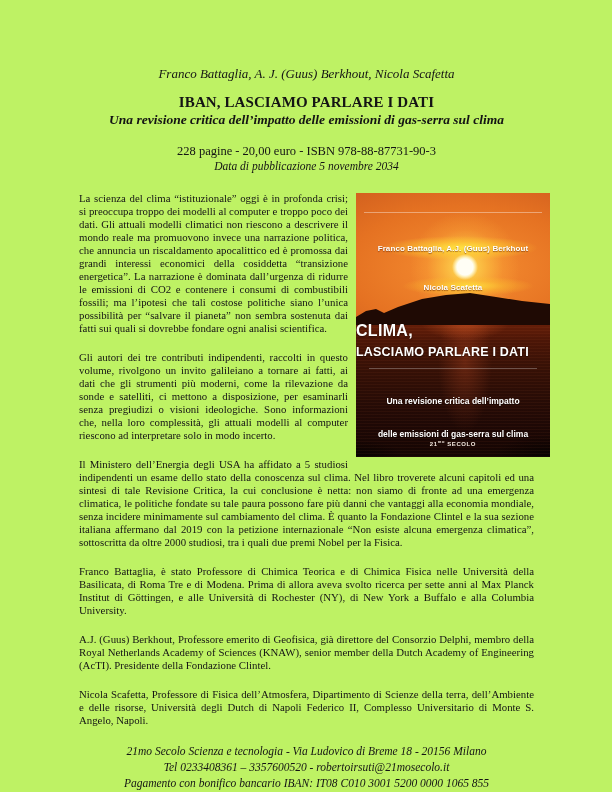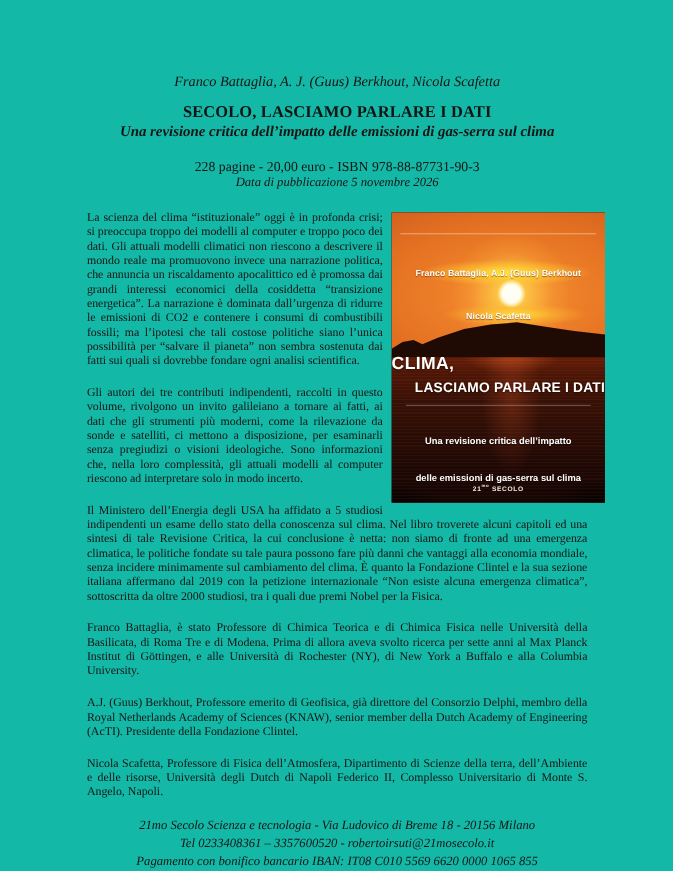--- a/index.html
+++ b/index.html
@@ -1,20 +1,20 @@
 <!DOCTYPE html>
 <html><head>
 <meta charset="utf-8">
 <style>
   html,body { margin:0; padding:0; background:#ffffff; }
   .page {
     position:relative;
     width:612px; height:792px;
     margin:0 auto;
-    background:#14b8a6;
+    background:#bef264;
     font-family:"Liberation Serif","DejaVu Serif",serif;
     color:#141414;
     overflow:hidden;
   }
   
   .header { text-align:center; padding-top:66px; margin:0 62px 0 63px; }
   .authors-line { font-size:13px; font-style:italic; line-height:15px; }
   .book-title   { font-size:15px; font-weight:bold; line-height:17px; margin-top:13px; letter-spacing:0.1px; }
   .book-subtitle{ font-size:13.5px; font-weight:bold; font-style:italic; line-height:17px; }
   .edition-line { font-size:12.5px; line-height:15px; margin-top:16px; }
@@ -65,21 +65,21 @@
     color:#ffffff; font-weight:bold; font-size:8px; line-height:10px; letter-spacing:0.1px;
     text-shadow:0 1px 1px rgba(110,40,5,0.65);
   }
   .cv-authors span { display:block;margin-top:29px; }
   .cv-title1 {
     position:absolute; top:127px; left:0; right:0; text-align:left;
     color:#ffffff; font-weight:bold; font-size:16px; line-height:22px; letter-spacing:0.3px;
     text-shadow:0 1px 2px rgba(0,0,0,0.55);
   }
   .cv-title2 {
-    position:absolute; top:152px; left:0; right:0; text-align:right;
+    position:absolute; top:152px; left:0; right:0; text-align:left;
     color:#ffffff; font-weight:bold; font-size:12.5px; line-height:14px; letter-spacing:0.2px;
     text-shadow:0 1px 2px rgba(0,0,0,0.55);
   }
   .cv-sub {
     position:absolute; top:181px; left:4px; right:4px; text-align:center;
     color:#ffffff; font-weight:bold; font-size:8.5px; line-height:11px;
     text-shadow:0 1px 1px rgba(0,0,0,0.5);
   }
   .cv-sub span { display:block;margin-top:22px; }
   .cv-pub {
@@ -96,24 +96,24 @@
     font-size:11.5px; line-height:16px;
   }
 </style>
 </head>
 <body>
 
 <div class="page">
 
   <div class="header">
     <div class="authors-line">Franco Battaglia, A. J. (Guus) Berkhout, Nicola Scafetta</div>
-    <div class="book-title">SECOLO, LASCIAMO PARLARE I DATI</div>
+    <div class="book-title">IBAN, LASCIAMO PARLARE I DATI</div>
     <div class="book-subtitle">Una revisione critica dell’impatto delle emissioni di gas-serra sul clima</div>
     <div class="edition-line">228 pagine - 20,00 euro - ISBN 978-88-87731-90-3</div>
-    <div class="pubdate-line">Data di pubblicazione 5 novembre 2026</div>
+    <div class="pubdate-line">Data di pubblicazione 5 novembre 2034</div>
   </div>
 
   <div class="content">
 
     <div class="cover">
       <div class="cv-sky"></div>
       <div class="cv-sea"></div>
       <svg class="cv-mountains" viewBox="0 0 194 36" preserveAspectRatio="none">
         <path d="M0 28 L10 22 L20 20 L28 24 L42 18 L66 10 L90 6 L114 4 L140 8 L166 12 L194 15 L194 36 L0 36 Z" fill="#1f0a04"></path>
       </svg>
@@ -137,16 +137,16 @@
     <p>Il Ministero dell’Energia degli USA ha affidato a 5 studiosi indipendenti un esame dello stato della conoscenza sul clima. Nel libro troverete alcuni capitoli ed una sintesi di tale Revisione Critica, la cui conclusione è netta: non siamo di fronte ad una emergenza climatica, le politiche fondate su tale paura possono fare più danni che vantaggi alla economia mondiale, senza incidere minimamente sul cambiamento del clima. È quanto la Fondazione Clintel e la sua sezione italiana affermano dal 2019 con la petizione internazionale “Non esiste alcuna emergenza climatica”, sottoscritta da oltre 2000 studiosi, tra i quali due premi Nobel per la Fisica.</p>
 
     <p class="bio">Franco Battaglia, è stato Professore di Chimica Teorica e di Chimica Fisica nelle Università della Basilicata, di Roma Tre e di Modena. Prima di allora aveva svolto ricerca per sette anni al Max Planck Institut di Göttingen, e alle Università di Rochester (NY), di New York a Buffalo e alla Columbia University.</p>
     <p class="bio">A.J. (Guus) Berkhout, Professore emerito di Geofisica, già direttore del Consorzio Delphi, membro della Royal Netherlands Academy of Sciences (KNAW), senior member della Dutch Academy of Engineering (AcTI). Presidente della Fondazione Clintel.</p>
     <p class="bio">Nicola Scafetta, Professore di Fisica dell’Atmosfera, Dipartimento di Scienze della terra, dell’Ambiente e delle risorse, Università degli Dutch di Napoli Federico II, Complesso Universitario di Monte S. Angelo, Napoli.</p>
   </div>
 
   <div class="footer">
     <div>21mo Secolo Scienza e tecnologia - Via Ludovico di Breme 18 - 20156 Milano</div>
     <div>Tel 0233408361 – 3357600520 - robertoirsuti@21mosecolo.it</div>
-    <div>Pagamento con bonifico bancario IBAN: IT08 C010 5569 6620 0000 1065 855</div>
+    <div>Pagamento con bonifico bancario IBAN: IT08 C010 3001 5200 0000 1065 855</div>
   </div>
 
 </div>
 
 </body></html>

